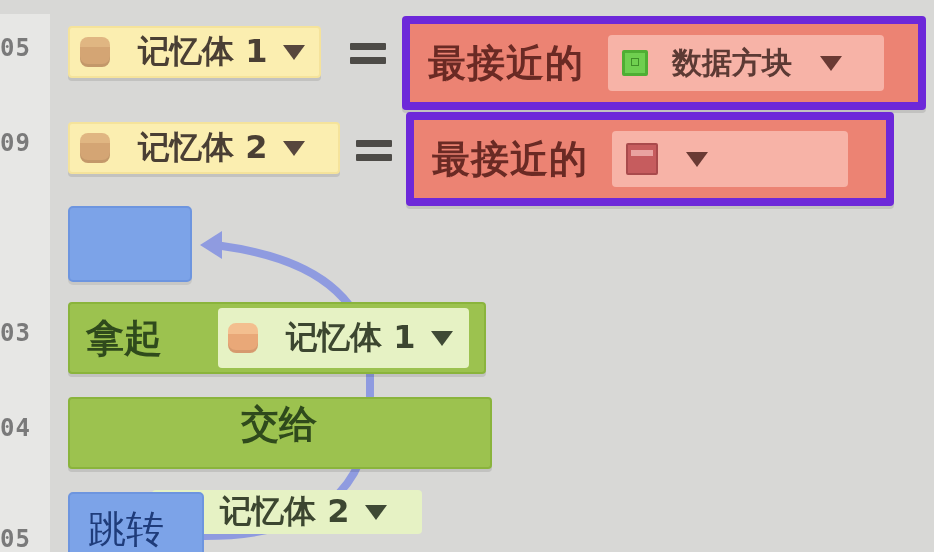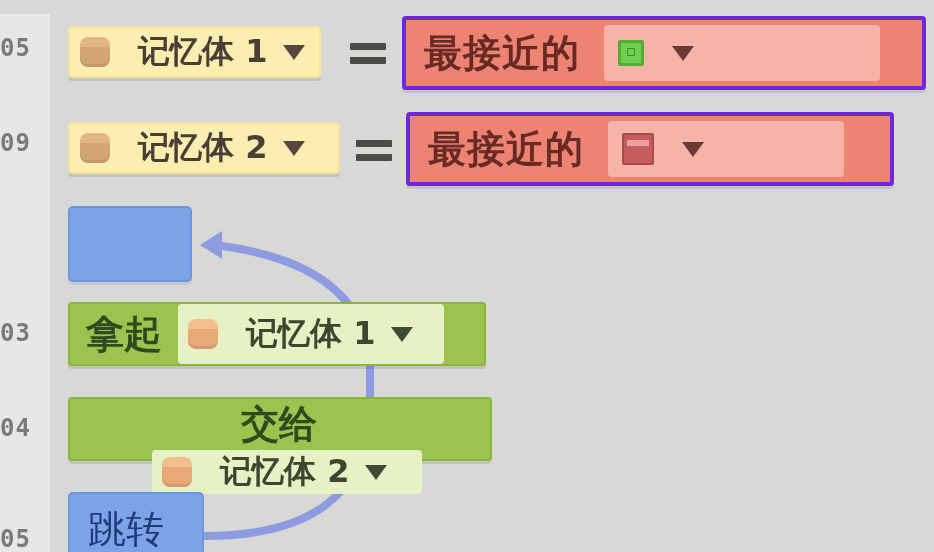--- a/index.html
+++ b/index.html
@@ -48,23 +48,23 @@
     }
     .eq {
       position: absolute; width: 36px; height: 24px;
     }
     .eq::before, .eq::after {
       content: ""; position: absolute; left: 0; width: 36px; height: 7px;
       background: #4d4b47; border-radius: 1px;
     }
     .eq::before { top: 0; } .eq::after { top: 14px; }
     .red-block {
-      background: #ec8373; height: 74px;
+      background: #ec8373; height: 94px;
       padding: 0 18px 0 18px;
-      border: 4px solid #6d28d9;
+      border: 8px solid #6d28d9;
     }
     .red-label {
       font-size: 38px; font-weight: bold; color: #6a2a24;
       white-space: nowrap; letter-spacing: 1px;
     }
     .red-inner {
       background: #f7b3a7; height: 56px; border-radius: 4px;
       display: flex; align-items: center; padding: 0 16px 0 14px; margin-left: 24px;
       box-sizing: border-box;
     }
@@ -86,21 +86,21 @@
       content: ""; position: absolute; left: 3px; top: 5px; width: 22px; height: 6px;
       background: #e9a2a0;
     }
     .target-block {
       position: absolute; left: 68px; top: 206px; width: 124px; height: 76px;
       background: #7ca3e8; border-radius: 5px; border: 2px solid #6d95df; box-sizing: border-box;
       box-shadow: 0 3px 0 rgba(0,0,0,0.08);
     }
     .green-block {
       background: #9cc24f; border: 2px solid #8ab43c;
-      height: 64px; padding: 0 18px 0 16px;
+      height: 72px; padding: 0 18px 0 16px; gap: 40px;
     }
     .green-label {
       font-size: 38px; font-weight: bold; color: #2f4a1c; white-space: nowrap;
     }
     .green-inner {
       background: #e6f2c4; height: 60px; border-radius: 4px;
       display: flex; align-items: center; padding: 0 16px 0 10px; margin-left: 16px;
       box-sizing: border-box;
     }
     .green-inner .var-text { color: #3c4630; }
@@ -131,20 +131,21 @@
 <div class="block var-block" style="left:68px; top:26px;">
   <span class="cyl"></span>
   <span class="var-text">记忆体 1</span>
   <span class="tri"></span>
 </div>
 <div class="eq" style="left:350px; top:43px;"></div>
 <div class="block red-block" style="left:402px; top:16px; width:524px;">
   <span class="red-label">最接近的</span>
   <div class="red-inner" style="width:276px;">
     <span class="ico-databox"></span>
+    <span class="red-inner-text">数据方块</span>
     <span class="tri" style="margin-left:28px;"></span>
   </div>
 </div>
 
 <div class="block var-block" style="left:68px; top:122px; width:272px;">
   <span class="cyl"></span>
   <span class="var-text">记忆体 2</span>
   <span class="tri"></span>
 </div>
 <div class="eq" style="left:356px; top:140px;"></div>

